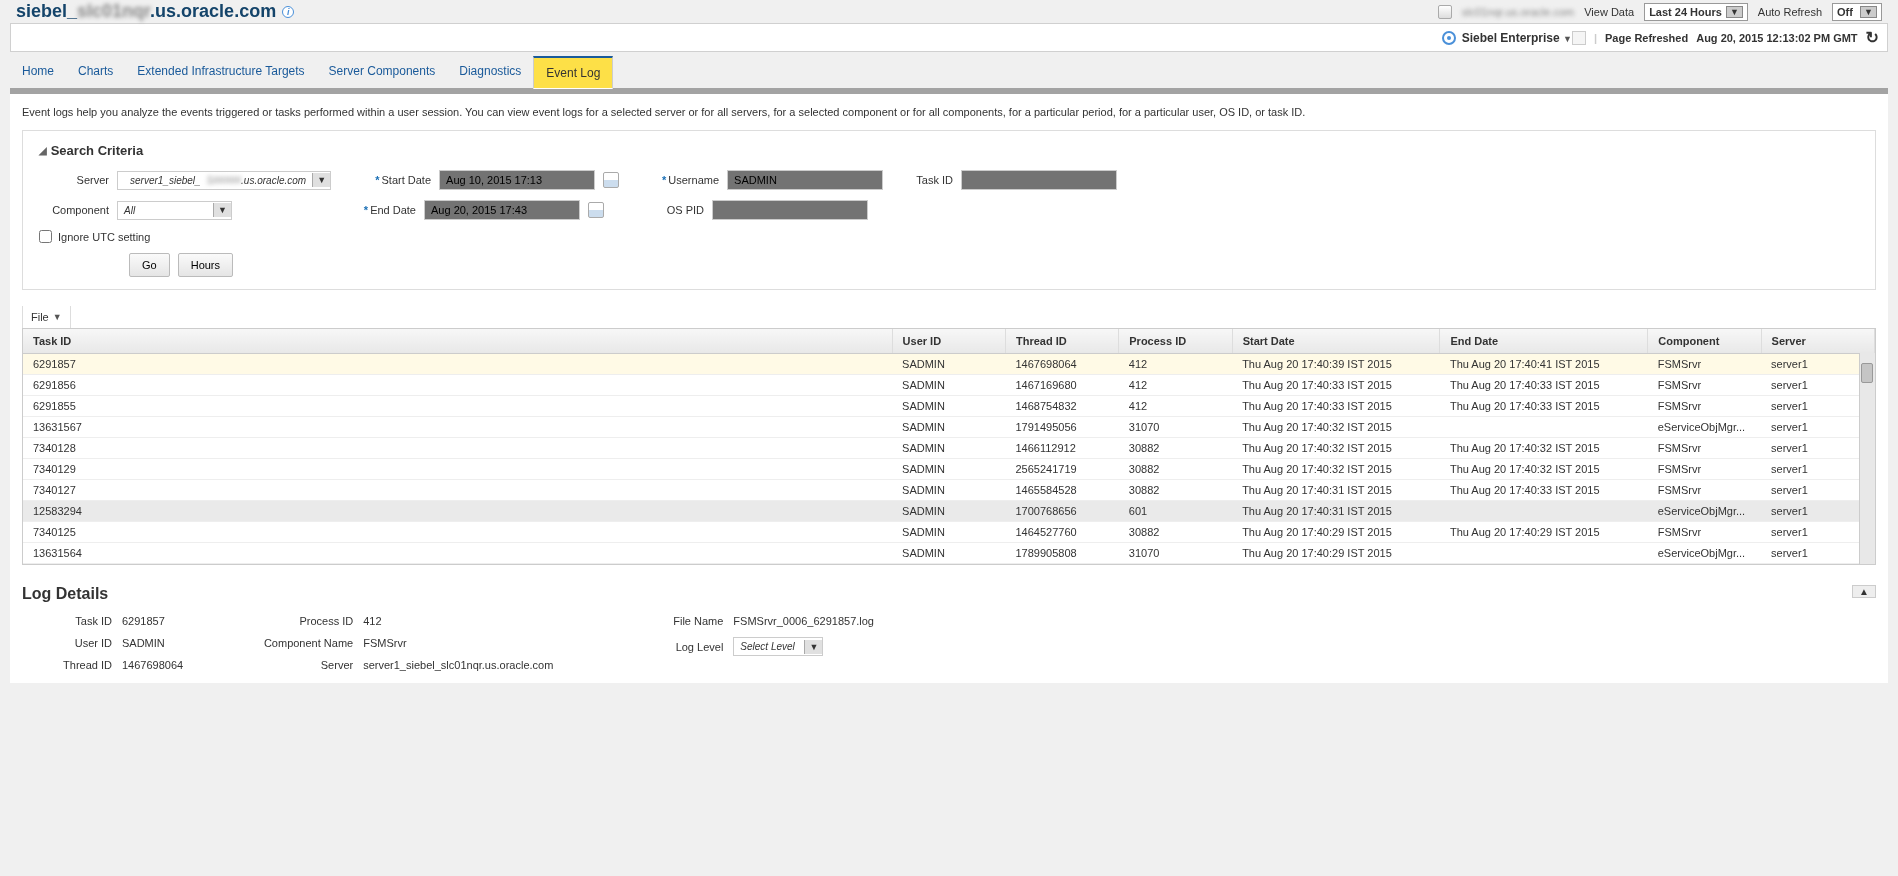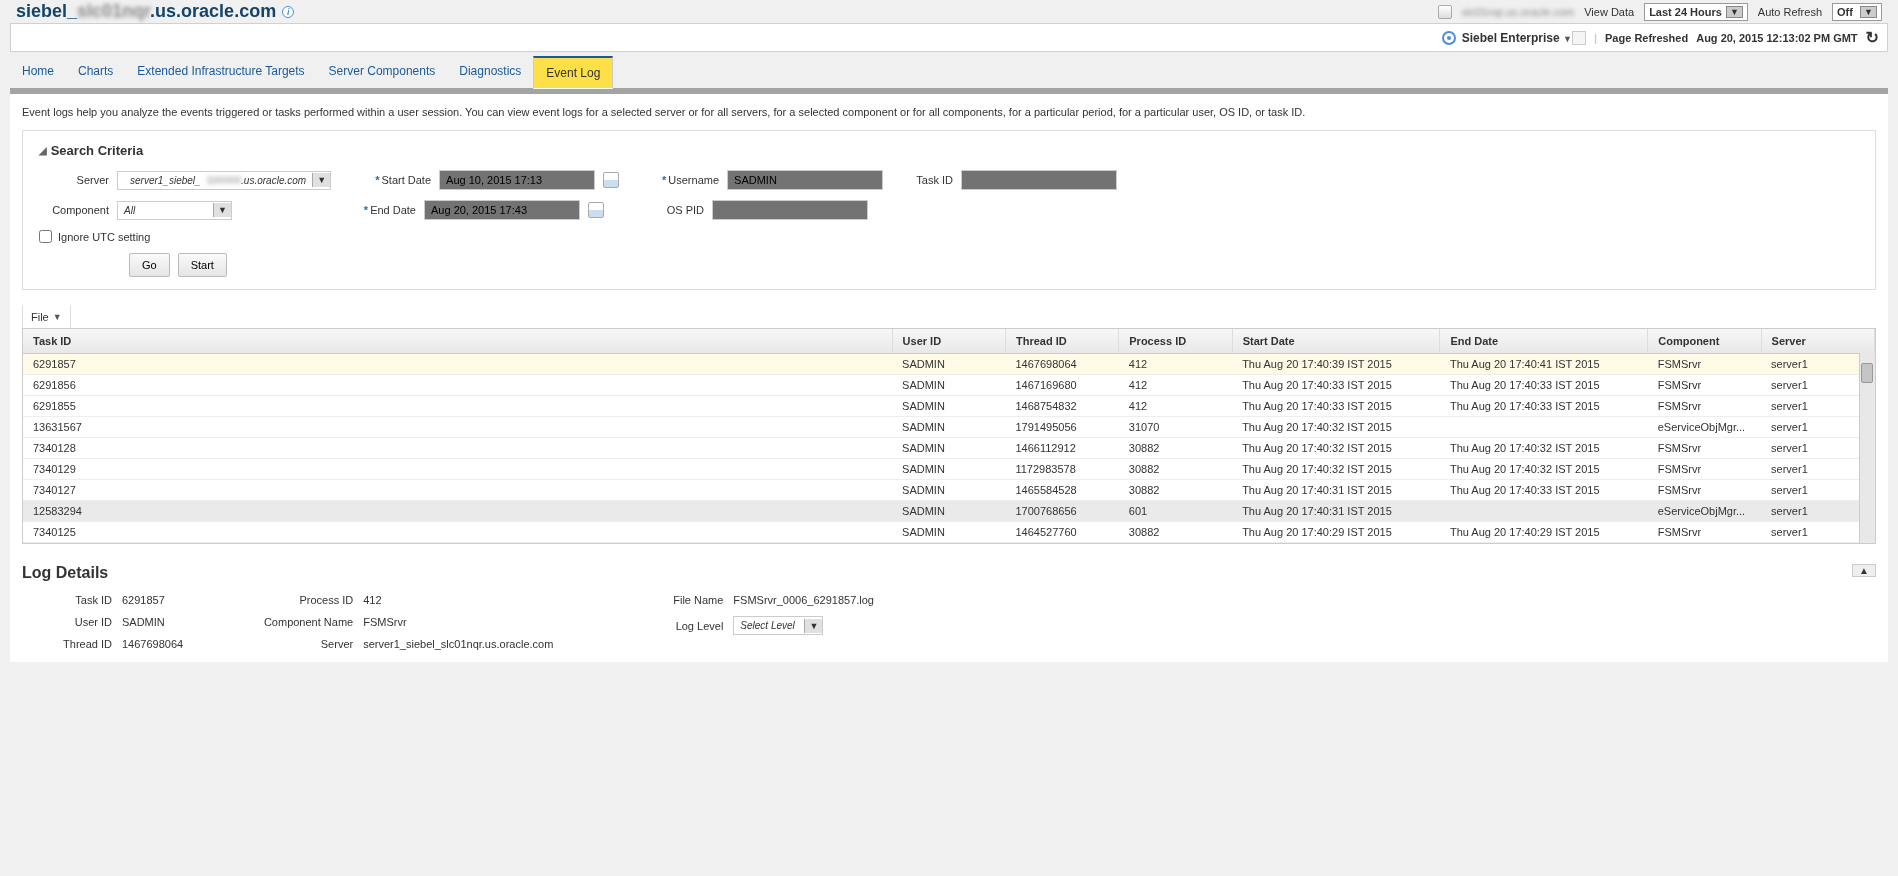--- a/index.html
+++ b/index.html
@@ -173,21 +173,21 @@
       </div>
     </div>
 
     <div class="checkbox">
       <input type="checkbox" style="">
       <span>Ignore UTC setting</span>
     </div>
 
     <div class="btn-row">
       <button class="btn">Go</button>
-      <button class="btn">Start</button>
+      <button class="btn">Hours</button>
     </div>
   </div>
 
   <div class="view-bar">
     <span class="view-btn">
       <span>File</span> 
         <span class="drop-arrow">▼</span>
     </span>
   </div>
 
@@ -252,21 +252,21 @@
             <td>1466112912</td>
             <td>30882</td>
             <td>Thu Aug 20 17:40:32 IST 2015</td>
             <td>Thu Aug 20 17:40:32 IST 2015</td>
             <td>FSMSrvr</td>
             <td>server1</td>
           </tr>
           <tr>
             <td>7340129</td>
             <td>SADMIN</td>
-            <td>1172983578</td>
+            <td>2565241719</td>
             <td>30882</td>
             <td>Thu Aug 20 17:40:32 IST 2015</td>
             <td>Thu Aug 20 17:40:32 IST 2015</td>
             <td>FSMSrvr</td>
             <td>server1</td>
           </tr>
           <tr>
             <td>7340127</td>
             <td>SADMIN</td>
             <td>1465584528</td>
@@ -287,20 +287,30 @@
             <td>server1</td>
           </tr>
           <tr>
             <td>7340125</td>
             <td>SADMIN</td>
             <td>1464527760</td>
             <td>30882</td>
             <td>Thu Aug 20 17:40:29 IST 2015</td>
             <td>Thu Aug 20 17:40:29 IST 2015</td>
             <td>FSMSrvr</td>
+            <td>server1</td>
+          </tr>
+          <tr>
+            <td>13631564</td>
+            <td>SADMIN</td>
+            <td>1789905808</td>
+            <td>31070</td>
+            <td>Thu Aug 20 17:40:29 IST 2015</td>
+            <td></td>
+            <td>eServiceObjMgr...</td>
             <td>server1</td>
           </tr>
         </tbody>
     </table>
     <div class="scroll-ind">
       <div class="scroll-thumb"></div>
     </div>
   </div>
 
   <div class="details-section">

